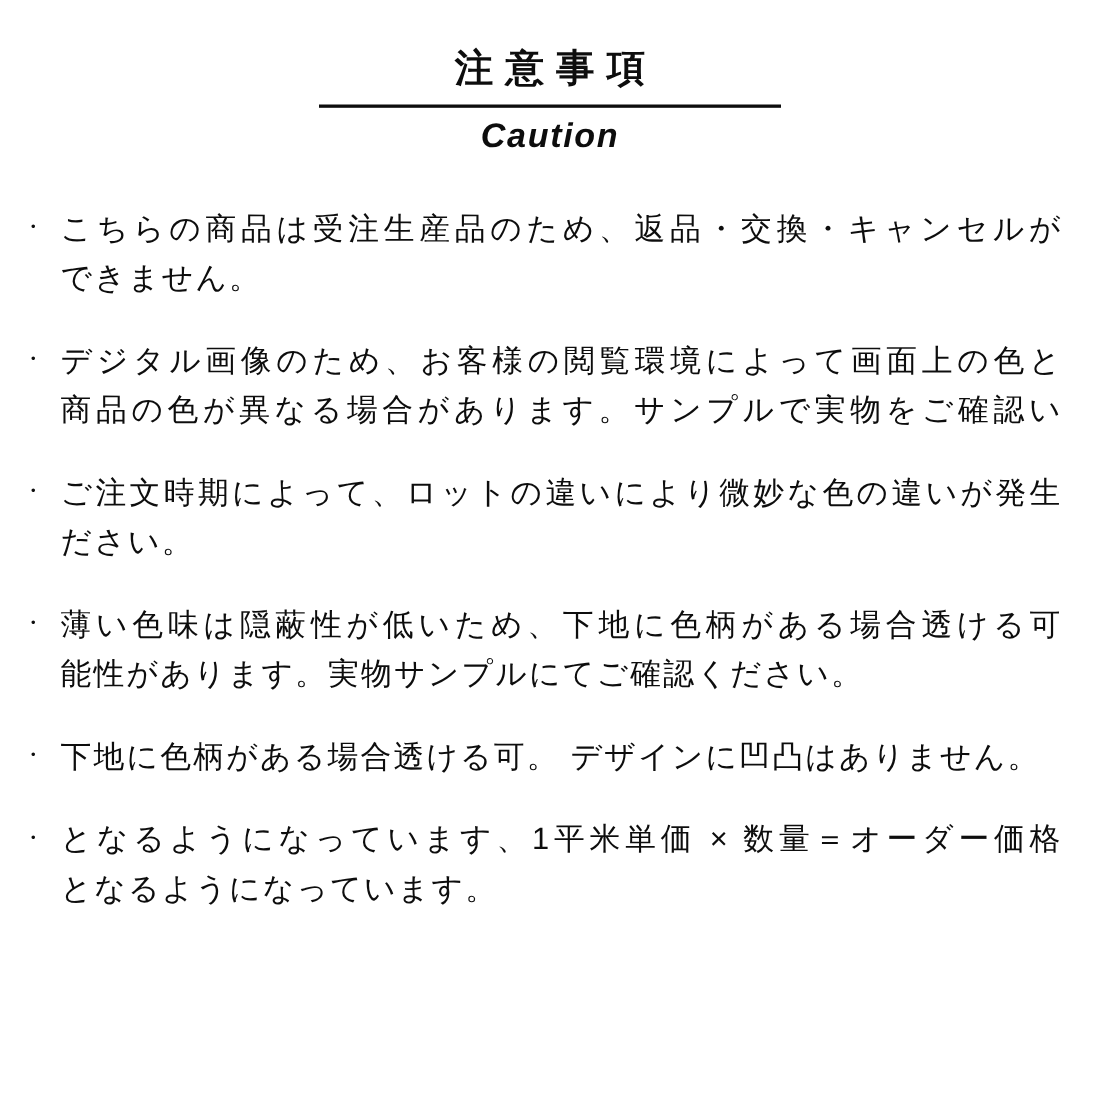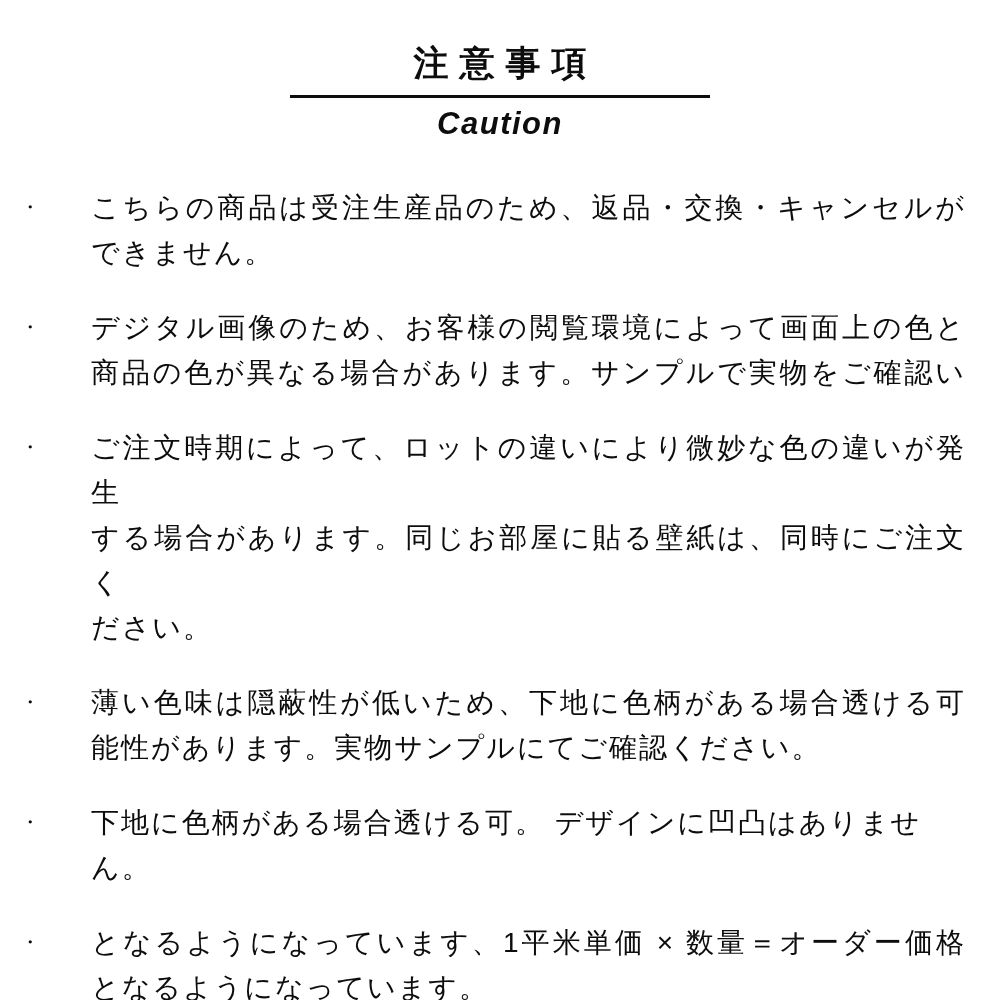--- a/index.html
+++ b/index.html
@@ -53,21 +53,21 @@
     line-height: 45px;
     color: #0d0d0d;
   }
   .notice-text {
     flex: 1;
     font-size: 28px;
     line-height: 45px;
     letter-spacing: 2px;
     color: #0d0d0d;
   }
-  .notice-text .line { text-align: left; margin-left: 36px; }
+  .notice-text .line { text-align: left; }
   .notice-text .line.fill {
     text-align: justify;
     text-align-last: justify;
     text-justify: inter-character;
   }
 </style>
 </head>
 <body>
 
 <div class="page">
@@ -89,21 +89,20 @@
         <span class="dot">・</span>
         <div class="notice-text">
           <div class="line fill">デジタル画像のため、お客様の閲覧環境によって画面上の色と</div>
           <div class="line fill">商品の色が異なる場合があります。サンプルで実物をご確認い</div>
         </div>
       </div>
       <div class="notice-item">
         <span class="dot">・</span>
         <div class="notice-text">
           <div class="line fill">ご注文時期によって、ロットの違いにより微妙な色の違いが発生</div>
-          <div class="line fill">する場合があります。同じお部屋に貼る壁紙は、同時にご注文く</div>
           <div class="line">ださい。</div>
         </div>
       </div>
       <div class="notice-item">
         <span class="dot">・</span>
         <div class="notice-text">
           <div class="line fill">薄い色味は隠蔽性が低いため、下地に色柄がある場合透ける可</div>
           <div class="line">能性があります。実物サンプルにてご確認ください。</div>
         </div>
       </div>

